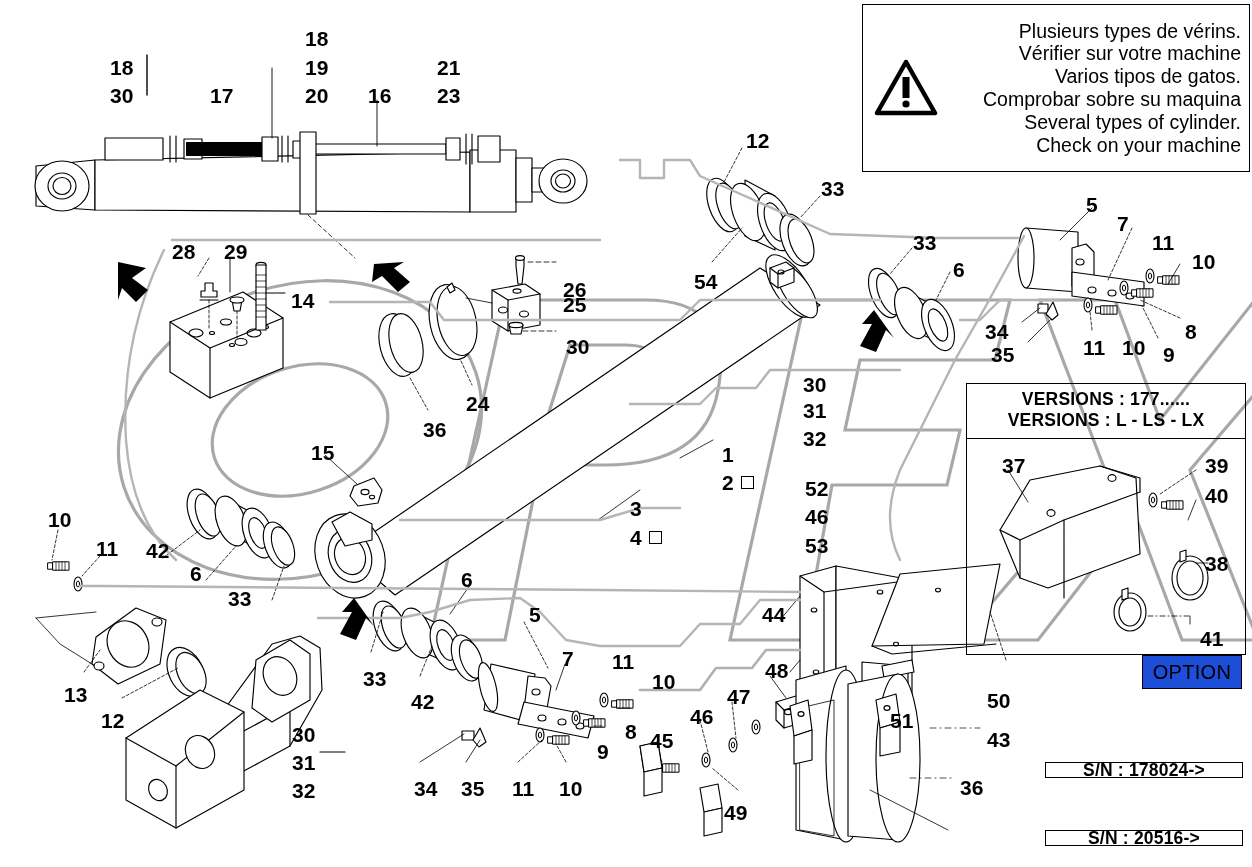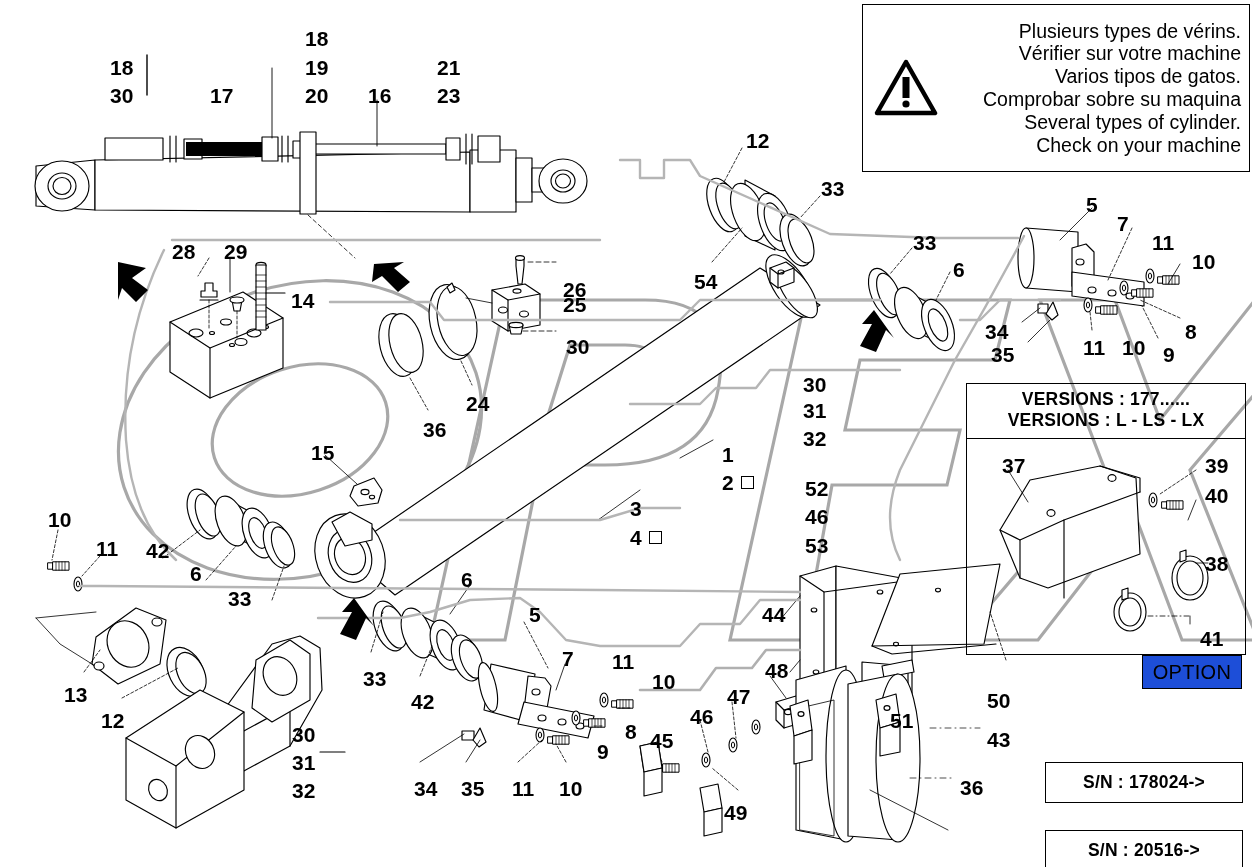--- a/index.html
+++ b/index.html
@@ -42,21 +42,21 @@
     font-size:17.5px;font-weight:bold;line-height:1.22;letter-spacing:.2px;
   }
   #option-box{
     position:absolute;left:1142px;top:655px;width:100px;height:34px;
     border:1.7px solid #000;box-sizing:border-box;background:#1d4ed8;
     display:flex;align-items:center;justify-content:center;
     font-size:20px;font-weight:normal;letter-spacing:.3px;
   }
   
   .sn-box{
-    position:absolute;left:1045px;width:198px;height:41px;
+    position:absolute;left:1045px;width:198px;height:16px;
     border:1.6px solid #000;box-sizing:border-box;background:#fff;
     display:flex;align-items:center;justify-content:center;
     font-size:17.5px;font-weight:bold;letter-spacing:.2px;
   }
   #sn0{top:762px;} #sn1{top:796px;} #sn2{top:830px;}
   .wm{fill:none;stroke:#a8a8a8;stroke-width:3.2;}
 </style>
 </head>
 <body>
 

